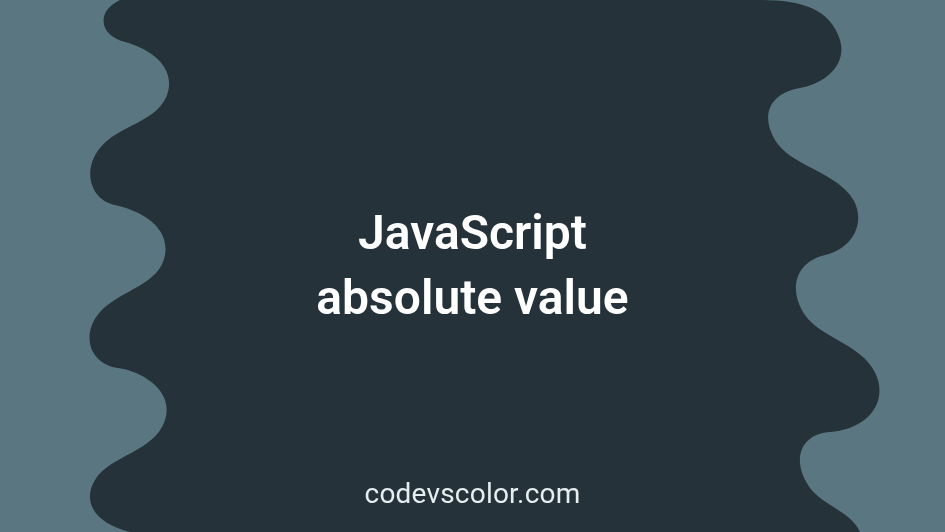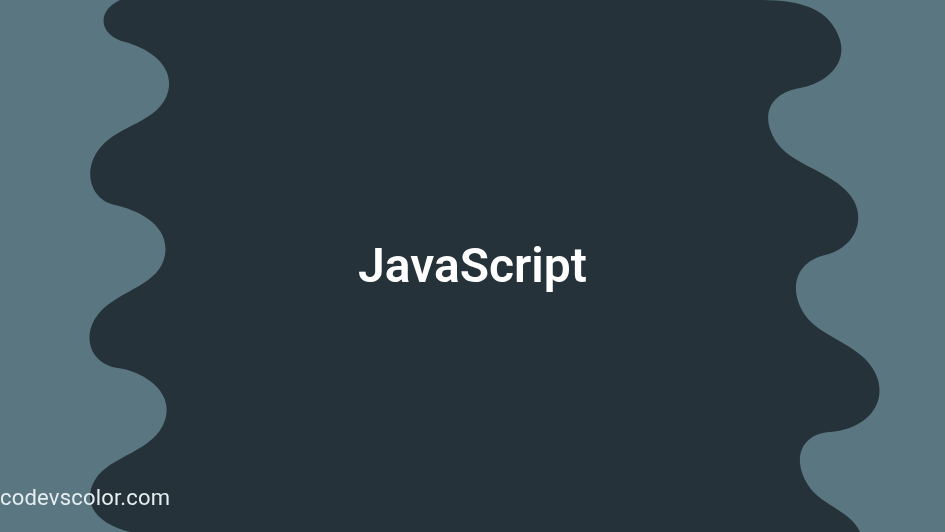--- a/index.html
+++ b/index.html
@@ -28,23 +28,23 @@
     font-size: 48px;
     font-weight: 600;
     line-height: 1.35;
     letter-spacing: 0px;
   }
   .credit {
     position: absolute;
     bottom: 22px;
     right: 0;
     width: 100%;
-    text-align: left;
+    text-align: center;
     color: #e5eef0;
-    font-size: 22px;
+    font-size: 28px;
     font-weight: 400;
     letter-spacing: 0.2px;
   }
 </style>
 </head>
 <body>
 
 <svg class="blob" viewBox="0 0 945 532" preserveAspectRatio="none">
   <path fill="#253239" d="
     M 120 0
@@ -69,15 +69,16 @@
     C 90 200 82 170 100 148
     C 118 125 160 122 168 92
     C 175 65 148 48 125 42
     C 100 36 95 12 120 0
     Z
   "></path>
 </svg>
 
 <div class="title-wrap">
   <span>JavaScript</span>
+  <span>absolute value</span>
 </div>
 
 <div class="credit">codevscolor.com</div>
 
 </body></html>

